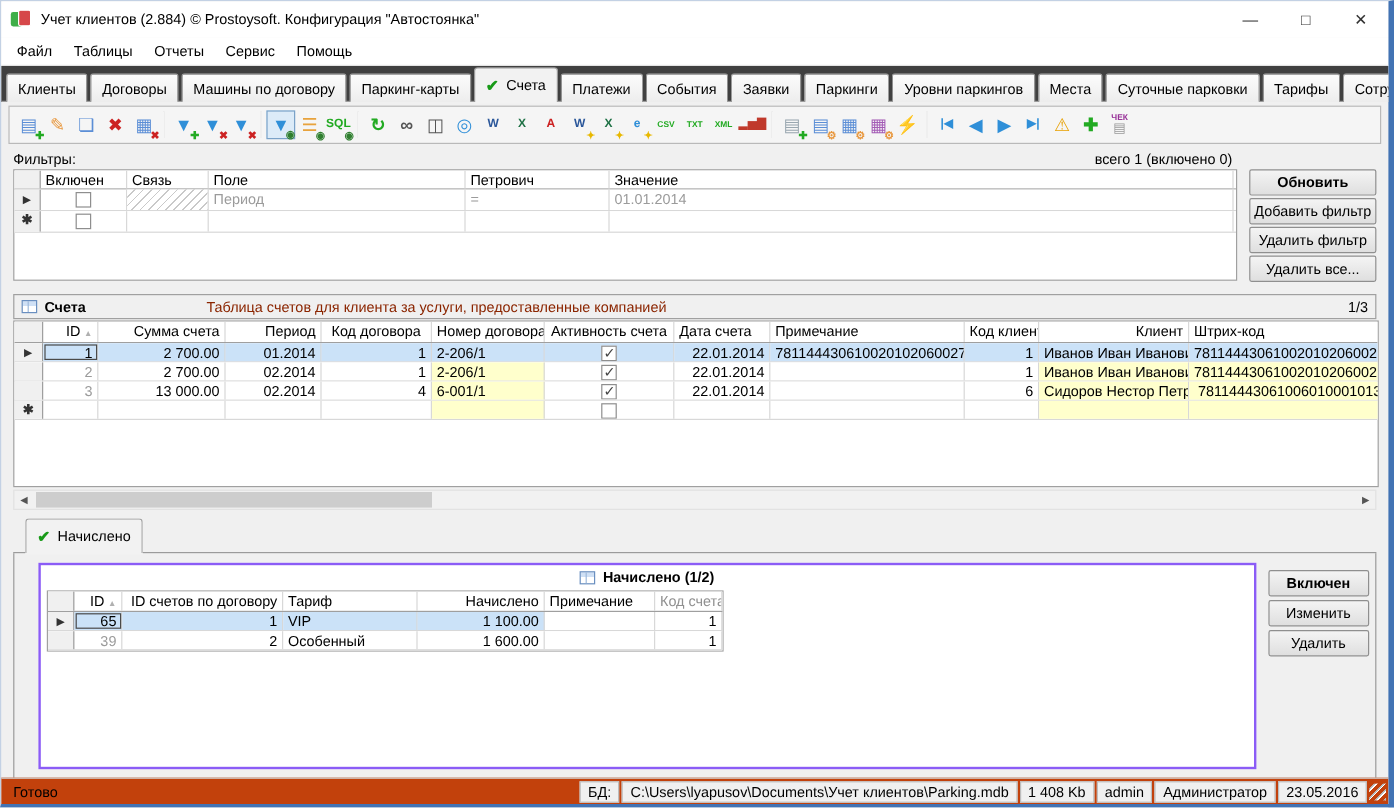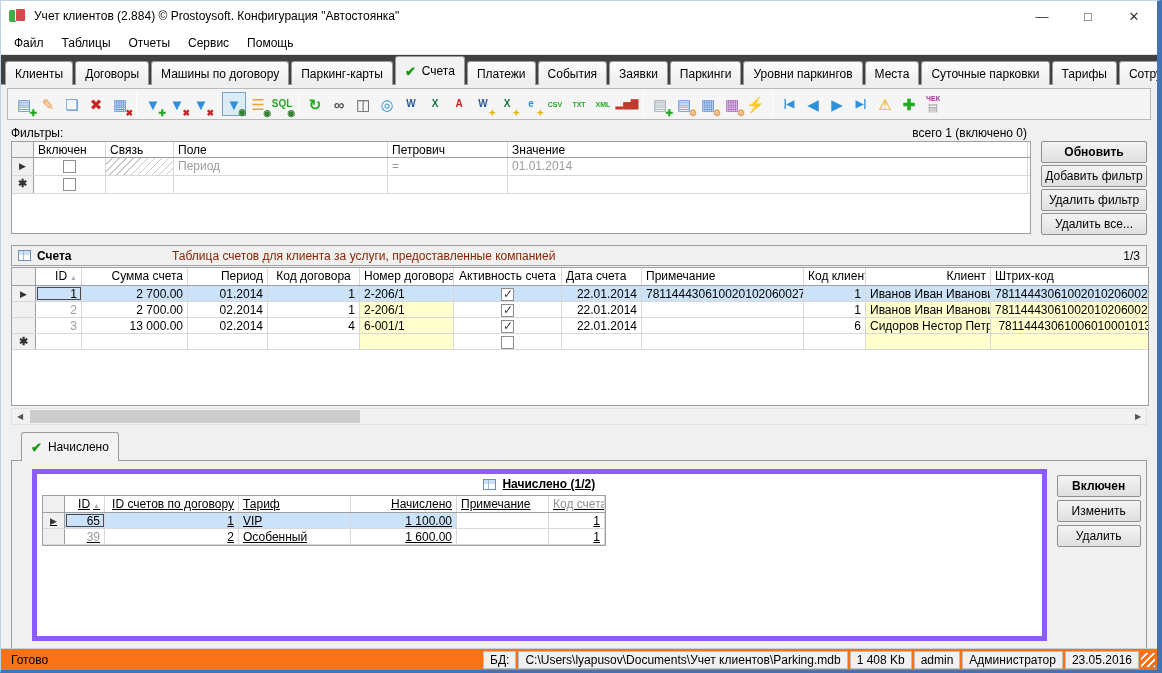--- a/index.html
+++ b/index.html
@@ -78,27 +78,27 @@
   #main-grid { margin:1px 10px 0 10px; width:1138px; height:139px; }
   
   .hscroll { margin:2px 10px 0 10px; height:17px; background:#f1f1f1; border:1px solid #e2e2e2; display:flex; align-items:center; position:relative;}
   .hs-arrow { width:16px; text-align:center; color:#555; font-size:8px; }
   .hs-thumb { position:absolute; left:18px; width:330px; top:1px; bottom:1px; background:#cdcdcd; }
   .hs-right { margin-left:auto; }
   
   .subtabstrip { margin:10px 10px 0 20px; height:26px; display:flex; align-items:flex-end; position:relative; }
   .subtabstrip::after{content:"";position:absolute;left:-10px;right:0;bottom:0;height:1px;background:#9b9b9b;}
   .subpage { margin:0 10px; background:#f0f0f0; border:1px solid #9b9b9b; border-top:none; height:190px; display:flex; padding:8px 0 0 20px; }
-  .panel { width:1022px; height:172px; background:#fff; border:5px solid #8b5cf6; position:relative;text-decoration:underline; }
+  .panel { width:1022px; height:172px; background:#fff; border:2px solid #8b5cf6; position:relative; }
   .panel-title { display:flex; align-items:center; justify-content:center; padding-top:3px; font-weight:bold; }
   #charges-grid { margin:4px 0 0 5px; width:564px; border:1px solid #a0a0a0; }
   .cbtn-col { width:100px; display:flex; flex-direction:column; padding:6px 0 0 10px; }
   .cbtn-col .btn { width:84px; margin-bottom:3px; }
   
-  .statusbar { position:absolute; left:0; right:0; bottom:0; height:22px; background:#f97316; border-top:1px solid #cfcfcf;
+  .statusbar { position:absolute; left:0; right:0; bottom:0; height:22px; background:#c2410c; border-top:1px solid #cfcfcf;
                display:flex; align-items:center; padding:0 2px 0 10px; }
   .status-left { flex:1 1 auto; }
   .sseg { border:1px solid #bdbdbd; height:18px; display:flex; align-items:center; padding:0 6px; margin-left:2px; background:#f0f0f0; white-space:nowrap;}
   .grip { width:14px; height:14px; margin-left:2px;
           background:repeating-linear-gradient(135deg,transparent 0 3px,#b9b9b9 3px 4px, #fff 4px 5px); }
 </style>
 </head>
 <body>
 
 <div class="window">

